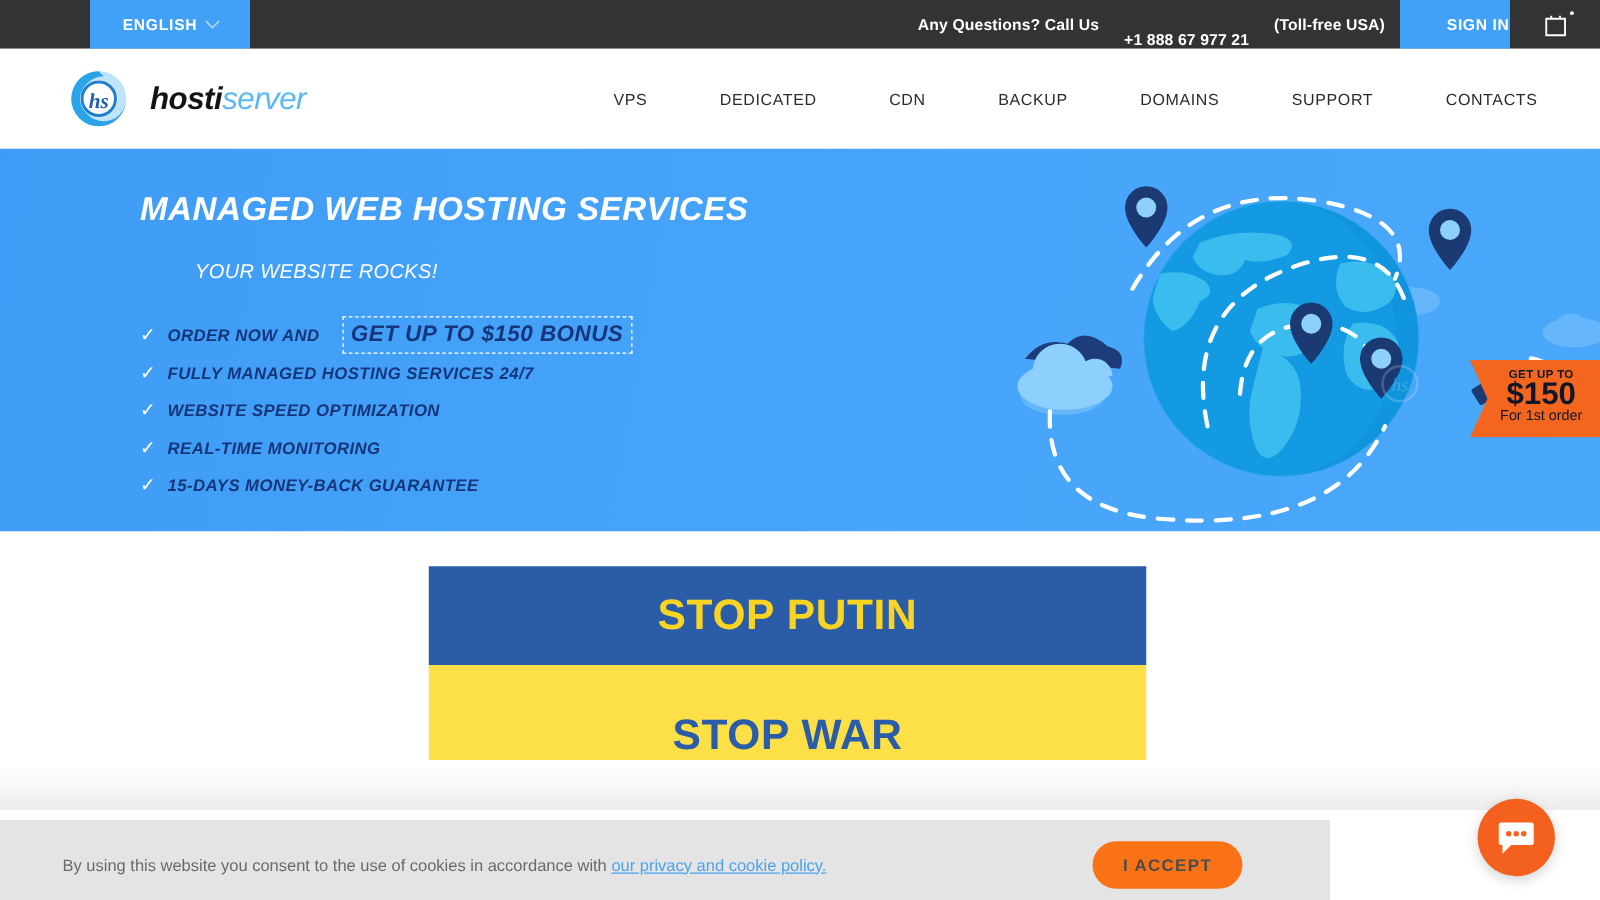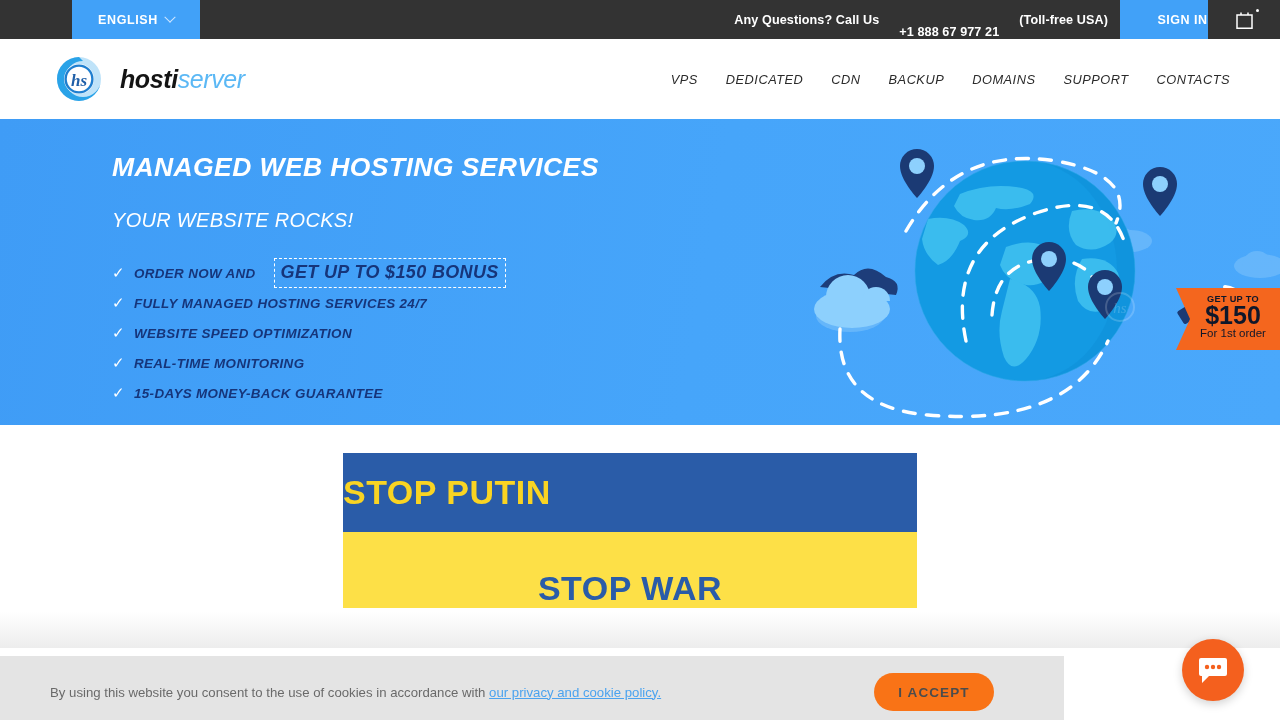--- a/index.html
+++ b/index.html
@@ -46,35 +46,35 @@
   
   .header{
     position:absolute; top:39px; left:0; width:1280px; height:80px;
     background:#ffffff; display:flex; align-items:center;
   }
   .logo{ display:flex; align-items:center; margin-left:50px; cursor:pointer; }
   .logo-text{ margin-left:12px; font-size:25px; font-weight:bold; font-style:italic;
     letter-spacing:-.4px; }
   .logo-hosti{ color:#141414; }
   .logo-server{ color:#5bb8f5; font-weight:normal; }
-  .nav{ margin-left:auto; margin-right:50px; display:flex; align-items:center; gap:28px;font-style:italic; }
+  .nav{ margin-left:auto; margin-right:50px; display:flex; align-items:center; gap:58px; }
   .nav a{ font-size:12.8px; color:#2b2b2b; letter-spacing:.5px; text-decoration:none;
     cursor:pointer; white-space:nowrap; }
 
   
   .hero{
     position:absolute; top:119px; left:0; width:1280px; height:306px;
     background:linear-gradient(100deg,#3f9cf6 0%,#46a5fa 55%,#4aa8fb 100%);
     overflow:hidden;
   }
   .hero-copy{ position:absolute; left:112px; top:33px; }
   .h1{ font-size:26.5px; font-style:italic; font-weight:bold; color:#ffffff;
     letter-spacing:.4px; white-space:nowrap; }
-  .h2{ font-size:20px; font-style:italic; color:#ffffff; margin-top:26px;
-    letter-spacing:.3px; white-space:nowrap; }
+  .h2{ font-size:16px; font-style:italic; color:#ffffff; margin-top:26px;
+    letter-spacing:.3px; white-space:nowrap;margin-left:44px; }
   .feats{ margin-top:26px; list-style:none; }
   .feat{ display:flex; align-items:center; height:30px; }
   .tick{ width:22px; flex:0 0 22px; color:#ffffff; font-size:15px; }
   .feat-txt{ font-size:13.4px; font-style:italic; font-weight:bold; color:#16357a;
     letter-spacing:.35px; white-space:nowrap; }
   .bonus{
     display:inline-block; border:1px dashed #ffffff; padding:3px 6px 4px 6px;
     margin-left:18px; font-size:18px; font-style:italic; font-weight:bold;
     color:#16357a; letter-spacing:.35px; cursor:pointer;text-align:center;
   }
@@ -87,21 +87,21 @@
     clip-path:polygon(0 0, 100% 0, 100% 100%, 0 100%, 14px 50%);
     padding-left:10px; cursor:pointer;
   }
   .rb1{ font-size:9.2px; font-weight:bold; letter-spacing:.3px; margin-top:6px; }
   .rb2{ font-size:25px; font-weight:bold; line-height:25px; margin-top:-1px; }
   .rb3{ font-size:11.5px; margin-top:-1px; }
 
   
   .flag{ position:absolute; left:343px; top:453px; width:574px; height:157px; cursor:pointer; }
   .flag-top{ height:79px; background:#2a5ca8; display:flex; align-items:center;
-    }
+    justify-content:center; }
   .flag-bot{ height:76px; background:#fde047; display:flex; align-items:flex-end;
     justify-content:center; }
   .flag-top span{ color:#f9d423; font-size:34px; font-weight:bold; letter-spacing:.5px; }
   .flag-bot span{ color:#2a5ca8; font-size:34px; font-weight:bold; letter-spacing:.5px; }
 
   .fade{ position:absolute; left:0; top:612px; width:1280px; height:36px;
     background:linear-gradient(180deg,rgba(255,255,255,0) 0%,#ededed 100%); }
 
   
   .cookiebar{

